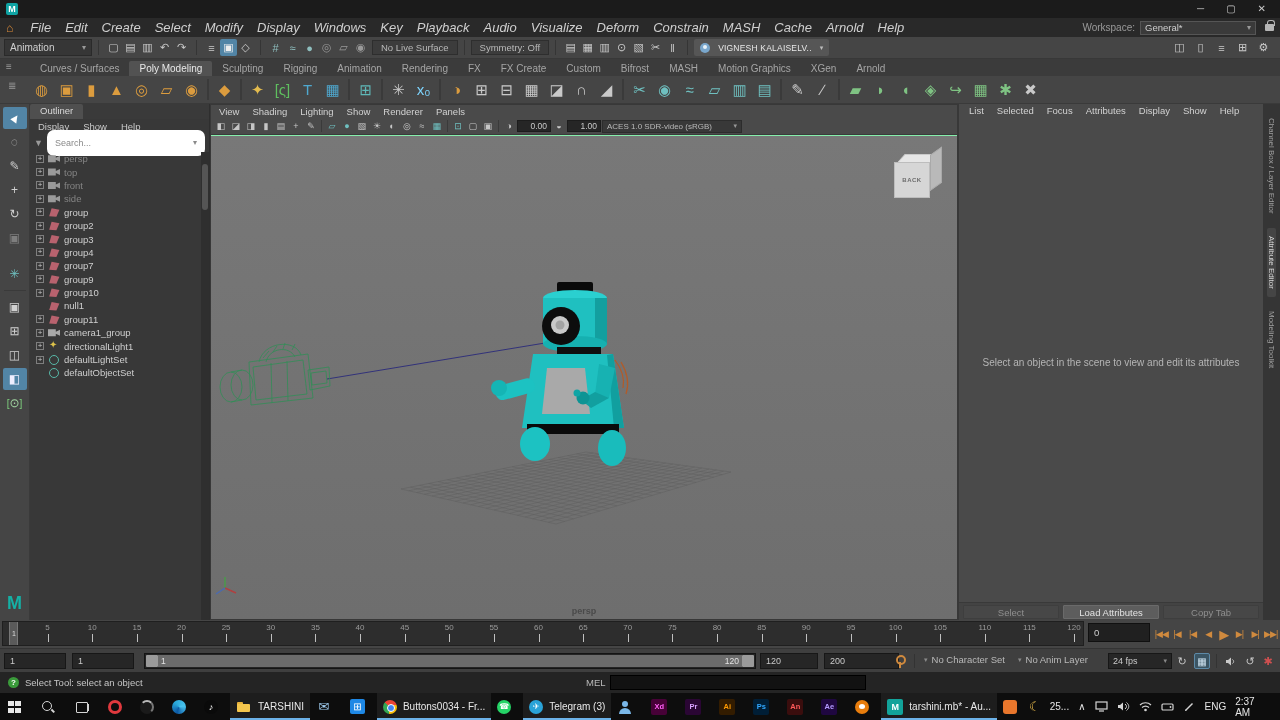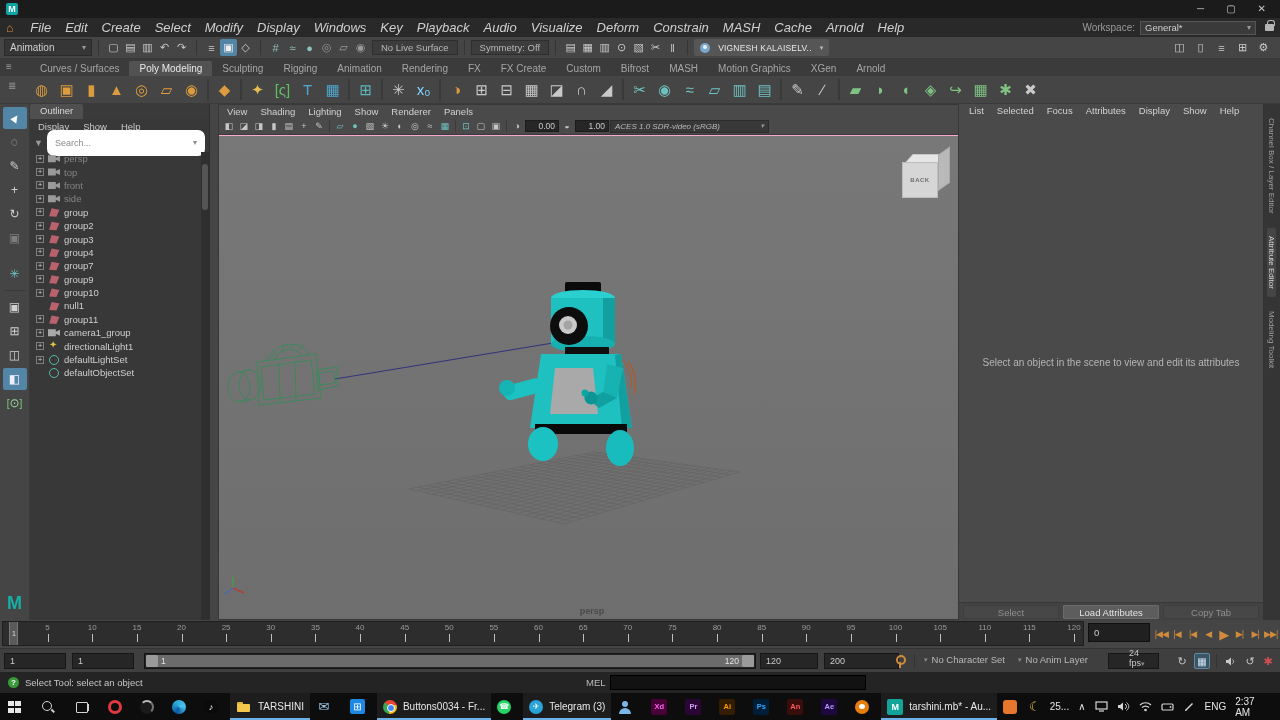--- a/index.html
+++ b/index.html
@@ -83,28 +83,28 @@
   .oi.light { background:none; }
   .oi.light::before { content:"✦"; color:#ddc24a; font-size:10px; position:absolute; top:-2px; left:1px;}
   .oi.set { background:none; }
   .oi.set::before { content:""; position:absolute; left:1px; top:0; width:8px; height:8px; border:1.5px solid #57b8a8; border-radius:50%; }
   .ol-label { font-size:9.5px; color:#cfcfcf; white-space:nowrap; }
   .ol-row.muted .ol-label { color:#848484; }
   .ol-scroll { position:absolute; right:0; top:48px; bottom:0; width:8px; background:#2f2f2f; }
   .ol-thumb { position:absolute; left:1px; top:12px; width:6px; height:46px; background:#555; border-radius:3px;}
 
   
-  .viewport { position:absolute; left:210px; top:0; width:748px; height:516px; background:#f9a8d4; border:1px solid #383838;margin-left:8px; }
+  .viewport { position:absolute; left:210px; top:0; width:748px; height:516px; background:#86efac; border:1px solid #383838; }
   .vp-menus { height:13px; display:flex; gap:13px; align-items:center; padding-left:8px; background:#4a4a4a; }
   .vp-menu { font-size:9.5px; color:#d2d2d2; }
   .vp-toolbar { height:17px; background:#4a4a4a; border-bottom:1px solid #3a3a3a; display:flex; align-items:center; gap:1px; padding:0 3px; }
   .vp-ic { width:14px; height:14px; display:flex; align-items:center; justify-content:center; font-size:9px; color:#c6c6c6; }
   .vp-sep { width:1px; height:12px; background:#3a3a3a; margin:0 2px;}
   .vp-field { width:34px; height:12px; background:#262626; border:1px solid #1c1c1c; font-size:8.5px; color:#c9c9c9; text-align:right; padding-right:3px; line-height:11px;}
-  .vp-cs { width:159px; height:13px; background:#383838; border:1px solid #2c2c2c; font-size:8px; color:#b9b9b9; display:flex; align-items:center; padding:0 4px;font-style:italic; }
+  .vp-cs { width:140px; height:13px; background:#383838; border:1px solid #2c2c2c; font-size:8px; color:#b9b9b9; display:flex; align-items:center; padding:0 4px; }
   .vp-cs .car { margin-left:auto; font-size:7px; color:#999;}
   .vp-canvas { position:absolute; left:0; top:31px; right:0; bottom:0; background:linear-gradient(#787878,#6e6e6e); overflow:hidden;}
   .vp-canvas svg { position:absolute; left:0; top:0; }
   .persp-label { position:absolute; left:0; right:0; bottom:3px; text-align:center; font-size:9px; color:#4a4a4a; font-weight:bold; }
   .ref-cube { position:absolute; left:683px; top:18px; width:50px; height:46px; }
   .ref-cube .face-f { position:absolute; left:0; top:8px; width:36px; height:36px; background:#d6d6d6; display:flex; align-items:center; justify-content:center; font-size:6px; color:#6a6a6a; font-weight:bold; letter-spacing:.5px; border:1px solid #bdbdbd;}
   .ref-cube .face-t { position:absolute; left:2px; top:0; width:36px; height:10px; background:#e6e6e6; transform:skewX(-42deg); transform-origin:bottom left; border:1px solid #c9c9c9;}
   .ref-cube .face-r { position:absolute; left:36px; top:1px; width:12px; height:36px; background:#b9b9b9; transform:skewY(-35deg); transform-origin:top left; border:1px solid #a9a9a9;}
 
   
@@ -141,21 +141,21 @@
   .rb-track { position:absolute; left:13px; right:13px; top:1px; bottom:1px; background:#6b6b6b; display:flex; align-items:center; }
   .rb-handle { position:absolute; top:1px; bottom:1px; width:12px; background:#9a9a9a; border-radius:1px; }
   .rb-handle.l { left:1px; } .rb-handle.r { right:1px; }
   .rb-start { font-size:8.5px; color:#e3e3e3; margin-left:3px; }
   .rb-end { font-size:8.5px; color:#e3e3e3; margin-left:auto; margin-right:3px; }
   .key-btn { position:absolute; left:893px; top:5px; width:14px; height:14px; }
   .key-btn::before { content:""; position:absolute; left:3px; top:1px; width:6px; height:6px; border:2px solid #d08a3e; border-radius:50%; }
   .key-btn::after { content:""; position:absolute; left:6px; top:8px; width:2px; height:6px; background:#d08a3e; }
   .rr-dd { position:absolute; top:5px; display:flex; align-items:center; gap:4px; font-size:9.5px; color:#b9b9b9; }
   .rr-dd .car { font-size:7px; color:#8a8a8a; }
-  .fps-box { position:absolute; left:1108px; top:4px; width:51px; height:16px; background:#262626; border:1px solid #171717; font-size:9px; color:#c9c9c9; display:flex; align-items:flex-end; padding:0 20px;}
+  .fps-box { position:absolute; left:1108px; top:4px; width:64px; height:16px; background:#262626; border:1px solid #171717; font-size:9px; color:#c9c9c9; display:flex; align-items:center; padding:0 4px;}
   .fps-box .car { margin-left:auto; font-size:7px; color:#8a8a8a;}
   .rr-ic { position:absolute; top:4px; width:16px; height:16px; display:flex; align-items:center; justify-content:center; font-size:11px; color:#c9c9c9; }
   .rr-ic.hl { background:#3b5564; border:1px solid #5d8aa8; border-radius:2px; color:#cfe3f0; font-size:10px; }
   .rr-sep { position:absolute; top:5px; width:1px; height:14px; background:#333; }
 
   
   .helpline { position:absolute; left:0; top:672px; width:1280px; height:21px; background:#242424; display:flex; align-items:center; }
   .help-ic { width:11px; height:11px; border-radius:50%; background:#3a9a3a; color:#fff; font-size:8px; font-weight:bold; text-align:center; line-height:11px; margin:0 6px 0 8px; }
   .help-text { font-size:9.5px; color:#c6c6c6; }
   .mel-label { position:absolute; left:586px; font-size:9.5px; color:#b9b9b9; }

